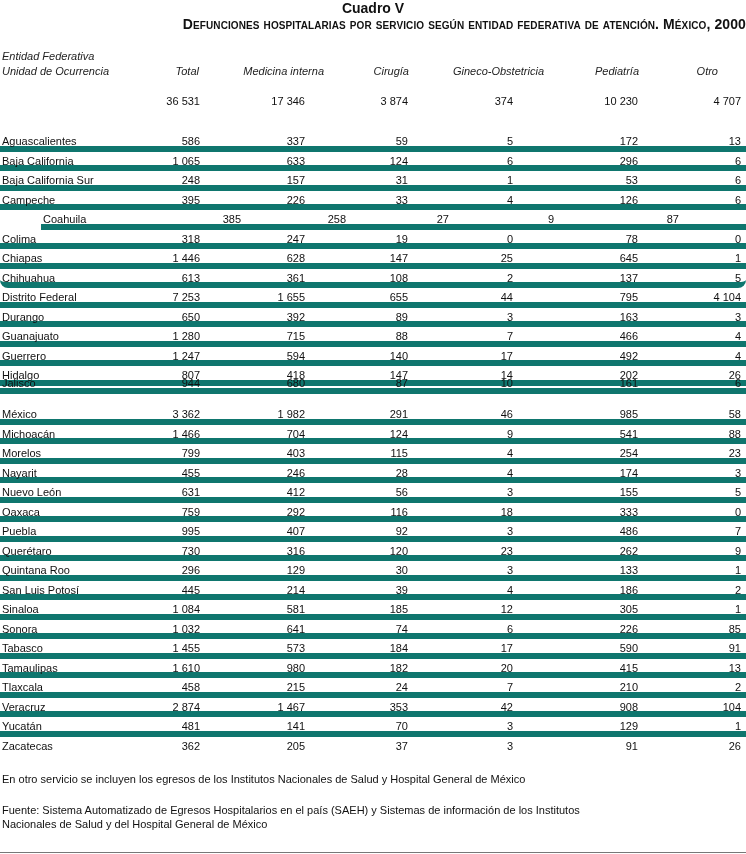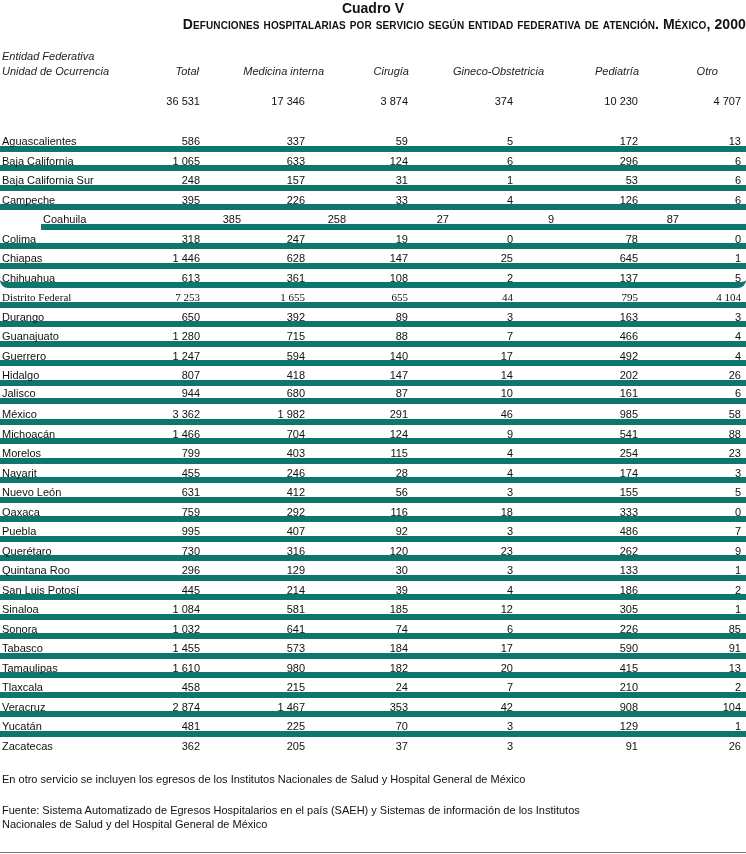--- a/index.html
+++ b/index.html
@@ -115,21 +115,21 @@
     </div>
     <div class="row lined" style="top: 268.5px; border-radius: 8px;">
       <span class="cell name">Chihuahua</span>
       <span class="cell c-total">613</span>
       <span class="cell c-med">361</span>
       <span class="cell c-cir">108</span>
       <span class="cell c-gin">2</span>
       <span class="cell c-ped">137</span>
       <span class="cell c-otro">5</span>
     </div>
-    <div class="row lined" style="top: 288px; font-family: Liberation Serif, serif;">
+    <div class="row lined" style="top: 288px;">
       <span class="cell name">Distrito Federal</span>
       <span class="cell c-total">7 253</span>
       <span class="cell c-med">1 655</span>
       <span class="cell c-cir">655</span>
       <span class="cell c-gin">44</span>
       <span class="cell c-ped">795</span>
       <span class="cell c-otro">4 104</span>
     </div>
     <div class="row lined" style="top: 307.5px;">
       <span class="cell name">Durango</span>
@@ -160,21 +160,21 @@
     </div>
     <div class="row lined" style="top: 366px;">
       <span class="cell name">Hidalgo</span>
       <span class="cell c-total">807</span>
       <span class="cell c-med">418</span>
       <span class="cell c-cir">147</span>
       <span class="cell c-gin">14</span>
       <span class="cell c-ped">202</span>
       <span class="cell c-otro">26</span>
     </div>
-    <div class="row lined" style="top: 384px; padding-left: 14px;">
+    <div class="row lined" style="top: 374px; padding-left: 14px;">
       <span class="cell name">Jalisco</span>
       <span class="cell c-total">944</span>
       <span class="cell c-med">680</span>
       <span class="cell c-cir">87</span>
       <span class="cell c-gin">10</span>
       <span class="cell c-ped">161</span>
       <span class="cell c-otro">6</span>
     </div>
     <div class="row lined" style="top: 405px;">
       <span class="cell name">México</span>
@@ -316,21 +316,21 @@
       <span class="cell c-total">2 874</span>
       <span class="cell c-med">1 467</span>
       <span class="cell c-cir">353</span>
       <span class="cell c-gin">42</span>
       <span class="cell c-ped">908</span>
       <span class="cell c-otro">104</span>
     </div>
     <div class="row lined" style="top: 717px;">
       <span class="cell name">Yucatán</span>
       <span class="cell c-total">481</span>
-      <span class="cell c-med">225</span>
+      <span class="cell c-med">141</span>
       <span class="cell c-cir">70</span>
       <span class="cell c-gin">3</span>
       <span class="cell c-ped">129</span>
       <span class="cell c-otro">1</span>
     </div>
     <div class="row" style="top: 736.5px;">
       <span class="cell name">Zacatecas</span>
       <span class="cell c-total">362</span>
       <span class="cell c-med">205</span>
       <span class="cell c-cir">37</span>

